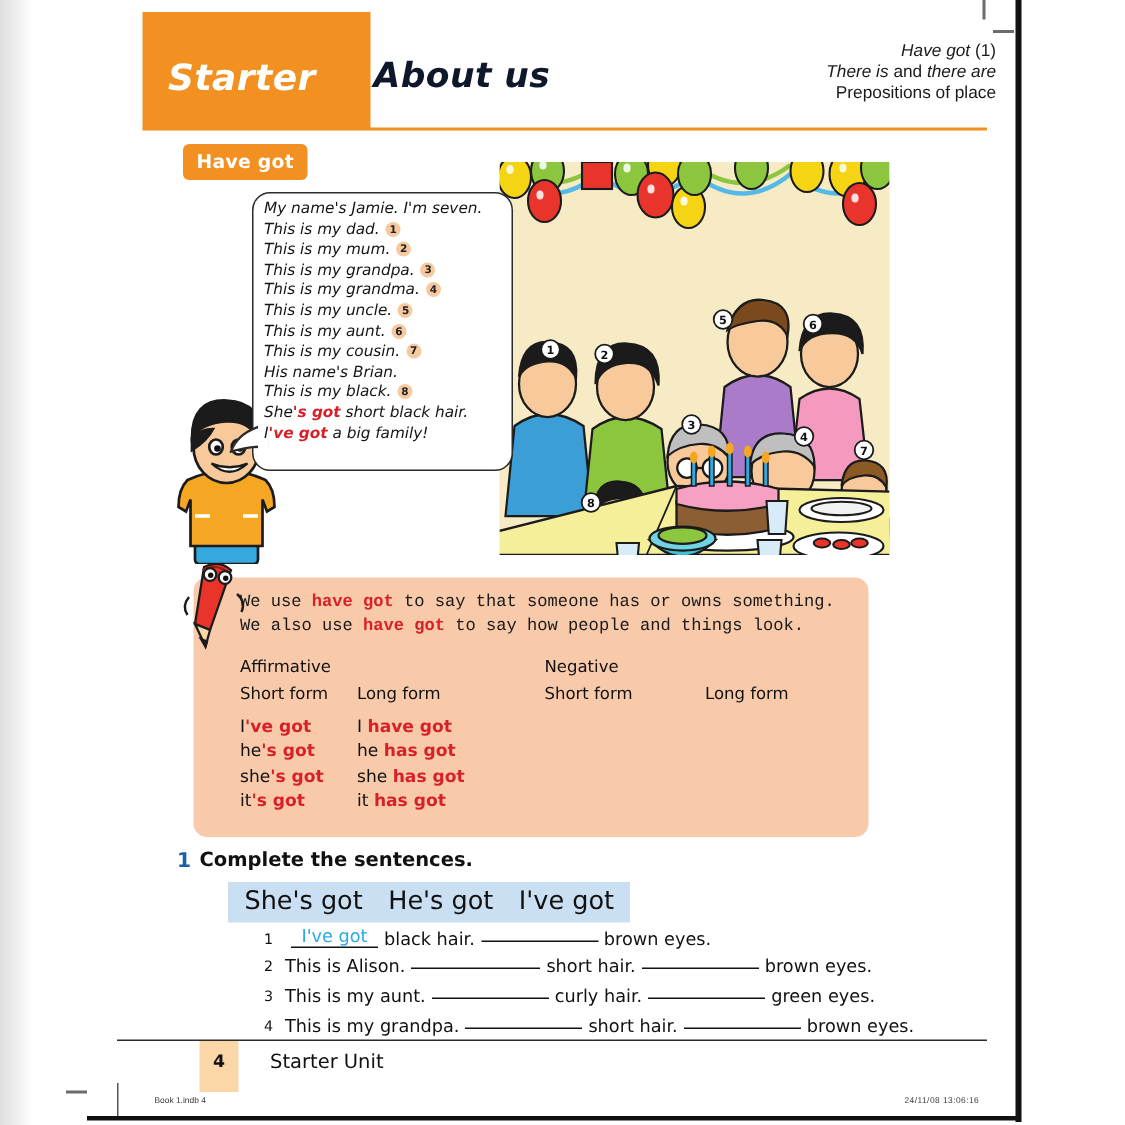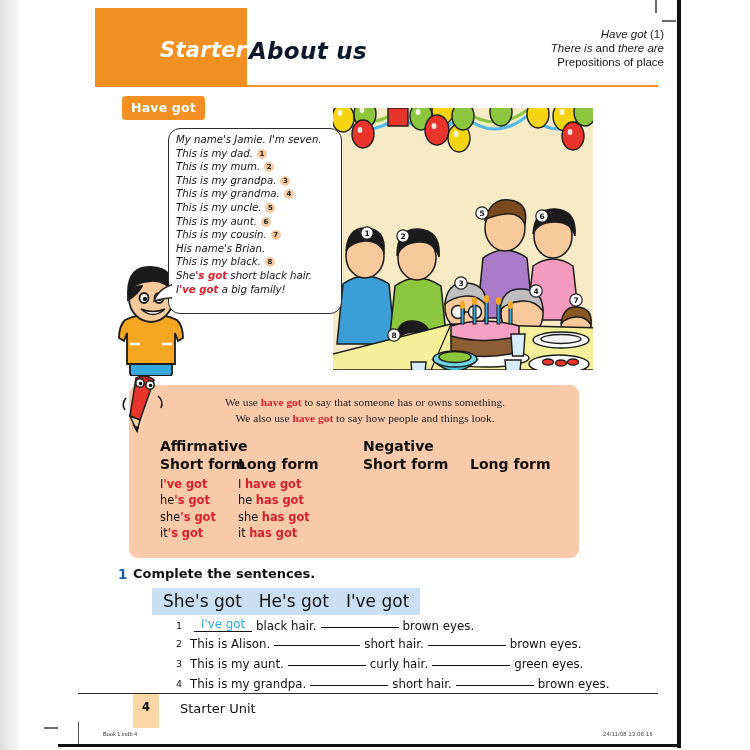--- a/index.html
+++ b/index.html
@@ -18,22 +18,22 @@
   .edge-shadow{position:absolute;background:linear-gradient(to right,rgba(0,0,0,.13),rgba(0,0,0,0));}
 
   
   #hdr-orange-block{
     position:absolute;left:95px;top:8px;width:152px;height:78px;
     background:#F29121;
   }
   #hdr-title{
     position:absolute;left:112px;top:38px;
     font-family:"DejaVu Sans", sans-serif;
-    font-size:21px;font-weight:bold;font-style:italic;
-    color:#ffffff;letter-spacing:.3px;white-space:nowrap;margin-left:48px;
+    font-size:24px;font-weight:bold;font-style:italic;
+    color:#ffffff;letter-spacing:.3px;white-space:nowrap;
   }
   #hdr-subtitle{
     position:absolute;left:249px;top:38px;
     font-family:"DejaVu Sans", sans-serif;
     font-size:23px;font-weight:bold;font-style:italic;
     color:#0f172a;letter-spacing:.3px;white-space:nowrap;
   }
   #hdr-rule{
     position:absolute;left:95px;top:85px;width:563px;height:2px;background:#F29121;
   }
@@ -90,27 +90,27 @@
   #boy{position:absolute;left:108px;top:258px;width:86px;height:118px;z-index:5;}
 
   
   #gbox{
     position:absolute;left:129px;top:385px;width:450px;height:173px;
     background:#F9CAAA;border-radius:9px;
   }
   #pencil{position:absolute;left:118px;top:372px;width:56px;height:62px;z-index:4;}
   #gbox-intro{
     position:absolute;left:160px;top:395px;width:410px;
-    font-family:Liberation Serif, serif;
-    font-size:11.4px;color:#1a1a1a;line-height:15.6px;text-align:center;
+    font-family:Liberation Mono, monospace;
+    font-size:11.4px;color:#1a1a1a;line-height:15.6px;
   }
   #gbox-intro .hg{color:#D8202A;font-weight:bold;}
   .gcol-head{
     position:absolute;font-family:"DejaVu Sans", sans-serif;
-    font-weight:bold;font-size:14px;color:#111;
+    font-weight:normal;font-size:11px;color:#111;
   }
   .gcol{
     position:absolute;font-family:"DejaVu Sans", sans-serif;
     font-size:11.4px;color:#111;line-height:16.4px;
   }
   .gcol .r{color:#D8202A;font-weight:bold;}
 
   
   #ex-num{
     position:absolute;left:118px;top:566px;

